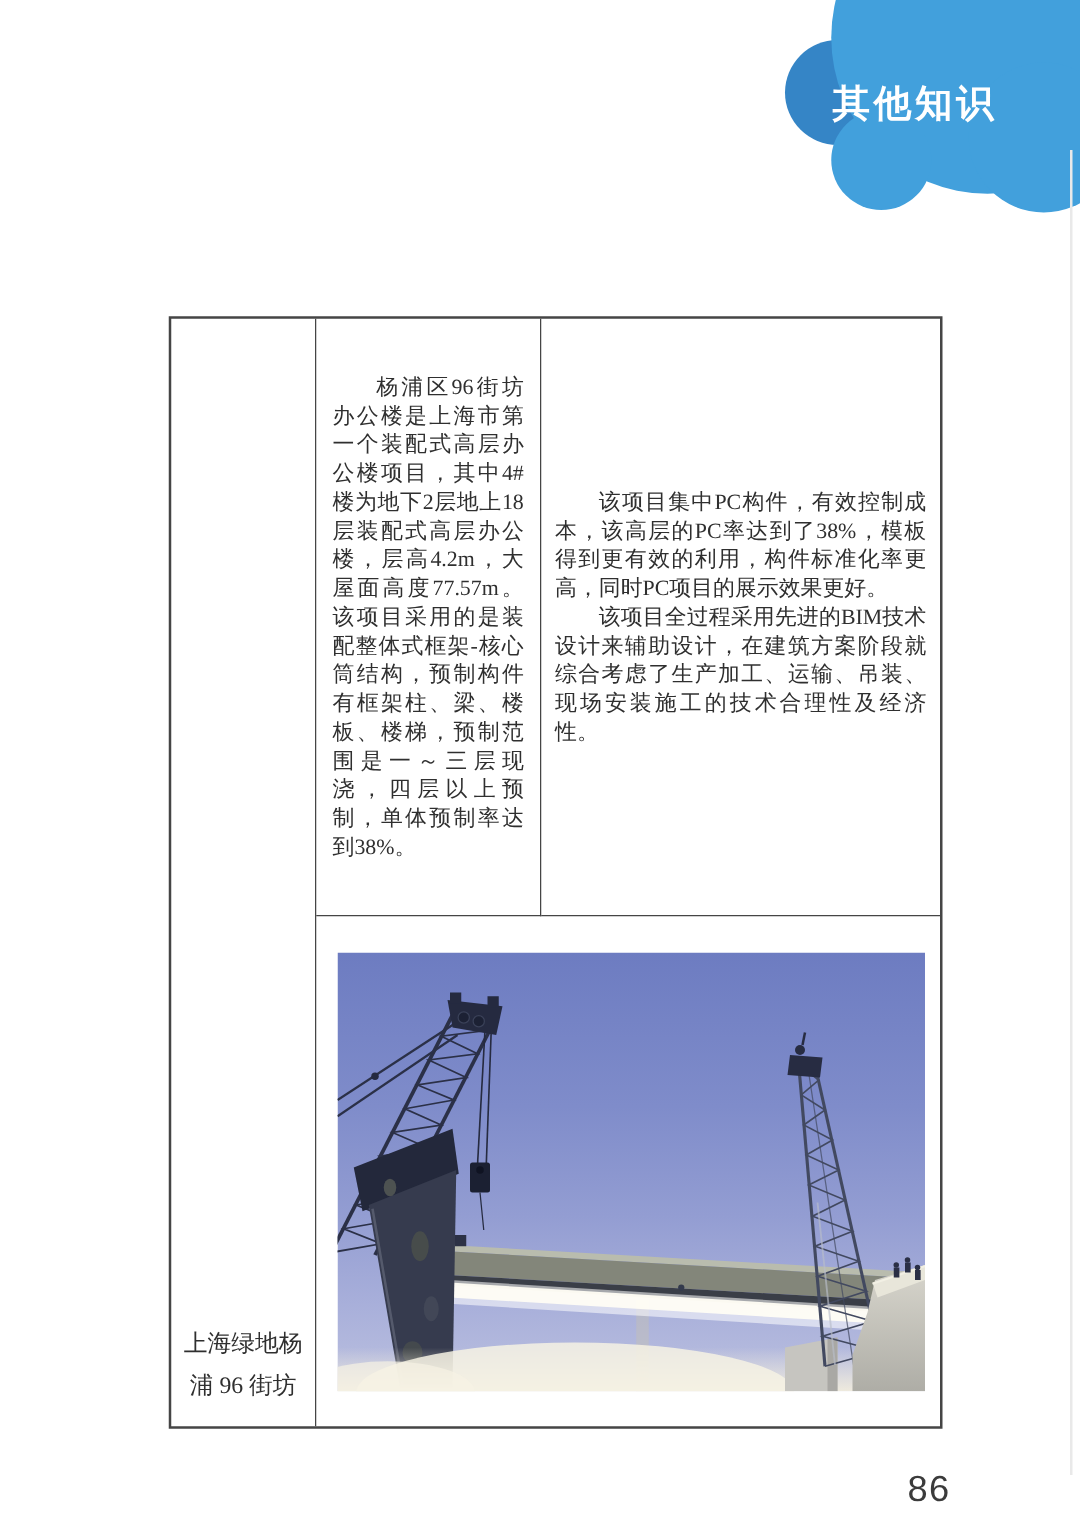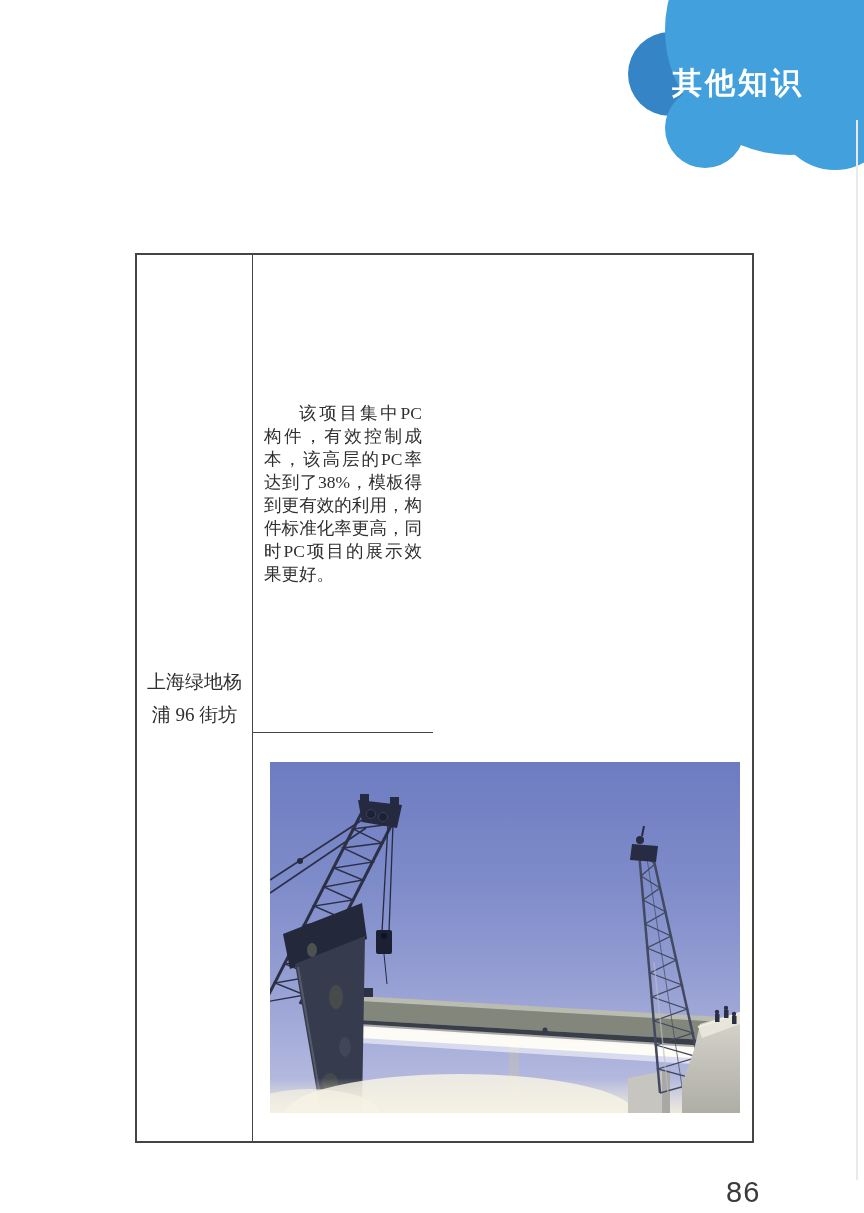--- a/index.html
+++ b/index.html
@@ -15,37 +15,37 @@
   .scan-edge { position:absolute; left:856px; top:120px; width:2px; height:1060px;
     background:#e9e9e9; }
 
   
   .badge-circle { position:absolute; border-radius:50%; }
   .badge-circle-dark { left:628px; top:32px; width:84px; height:84px; background:var(--badge-dark); }
   .badge-circle-main { left:665px; top:-95px; width:250px; height:250px; background:var(--badge-main); }
   .badge-circle-lobe { left:665px; top:88px; width:80px; height:80px; background:var(--badge-main); }
   .badge-circle-side { left:775px; top:50px; width:120px; height:120px; background:var(--badge-main); }
   .badge-label {
-    position:absolute; left:672px; top:63px; width:165px; text-align:left;
+    position:absolute; left:633px; top:63px; width:165px; text-align:right;
     font-family:"Liberation Sans","DejaVu Sans",sans-serif; font-weight:bold;
     font-size:30px; letter-spacing:3px; color:var(--badge-text); z-index:3;
   }
 
   
   .doc-table {
     position:absolute; left:135px; top:253px; width:619px; height:890px;
     border:2px solid var(--border); box-sizing:border-box;
     display:grid; grid-template-columns:116px 180px 1fr; grid-template-rows:478px 1fr;
     background:var(--page-bg);
   }
   .cell { box-sizing:border-box; overflow:hidden; }
   .cell-label {
     grid-row:1 / 3; border-right:1px solid var(--border);
-    display:flex; align-items:center; justify-content:center;
-    text-align:center; font-size:19px; line-height:33px; color:var(--text); padding:0 9px;
+    display:flex; align-items:flex-end; justify-content:center;
+    text-align:center; font-size:19px; line-height:33px; color:var(--text); padding:16px 9px;
   }
   .cell-overview {
     border-right:1px solid var(--border); border-bottom:1px solid var(--border);
     display:flex; align-items:center; padding:0 13px;
   }
   .cell-detail {
     border-bottom:1px solid var(--border);
     display:flex; flex-direction:column; justify-content:center; padding:4px 11px;
   }
   .body-text {
@@ -73,23 +73,27 @@
   <div class="badge-label">其他知识</div>
 
   <div class="scan-edge"></div>
 
   <div class="doc-table">
 
     <div class="cell cell-label">
       <span>上海绿地杨浦 96 街坊</span>
     </div>
 
+    <div class="cell cell-overview">
+      <p class="body-text">杨浦区96街坊办公楼是上海市第一个装配式高层办公楼项目，其中4#楼为地下2层地上18层装配式高层办公楼，层高4.2m，大屋面高度77.57m。该项目采用的是装配整体式框架-核心筒结构，预制构件有框架柱、梁、楼板、楼梯，预制范围是一～三层现浇，四层以上预制，单体预制率达到38%。</p>
+    </div>
 
     <div class="cell cell-detail">
       <p class="body-text">该项目集中PC构件，有效控制成本，该高层的PC率达到了38%，模板得到更有效的利用，构件标准化率更高，同时PC项目的展示效果更好。</p>
+      <p class="body-text">该项目全过程采用先进的BIM技术设计来辅助设计，在建筑方案阶段就综合考虑了生产加工、运输、吊装、现场安装施工的技术合理性及经济性。</p>
     </div>
 
     <div class="cell cell-photo">
 
       <svg class="photo-svg" viewBox="0 0 470 351" xmlns="http://www.w3.org/2000/svg" preserveAspectRatio="none">
         <defs>
           <linearGradient id="skyGrad" x1="0" y1="0" x2="0" y2="1">
             <stop offset="0" stop-color="#6d7cc1"></stop>
             <stop offset="0.35" stop-color="#7f8cca"></stop>
             <stop offset="0.6" stop-color="#939dd2"></stop>

